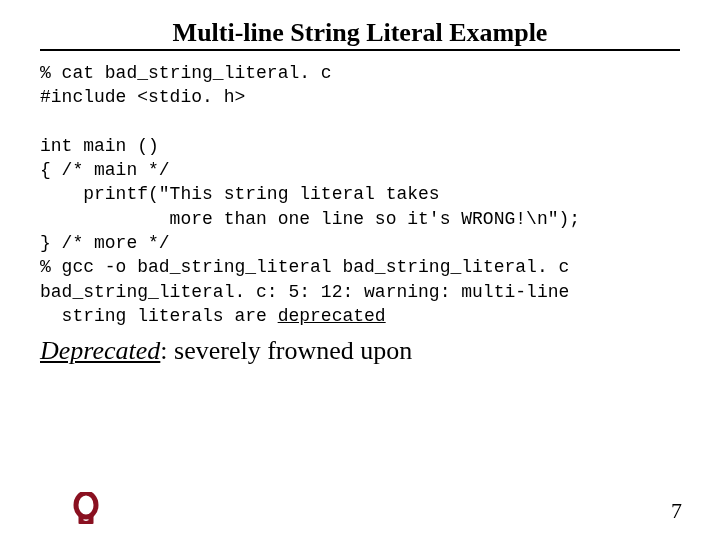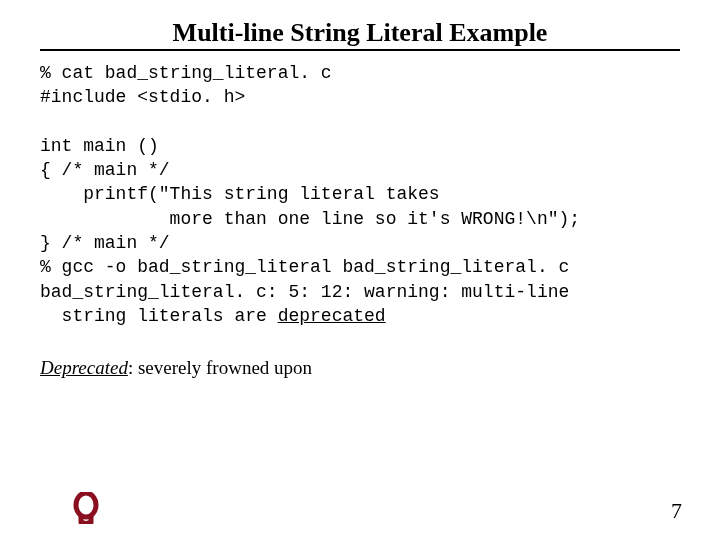--- a/index.html
+++ b/index.html
@@ -26,22 +26,22 @@
   }
   .code {
     font-family: "Courier New", Courier, monospace;
     font-size: 18px;
     line-height: 1.35;
     white-space: pre;
   }
   .bold { font-weight: normal; }
   .underline { text-decoration: underline; }
   .body-text {
-    font-size: 19px;
-    margin-top: 29px;
+    font-size: 26px;
+    margin-top: 8px;
   }
   .footer {
     position: absolute;
     bottom: 14px;
     left: 0;
     right: 0;
     height: 40px;
   }
   .footer-center {
     position: absolute;
@@ -72,21 +72,21 @@
 <div class="slide">
   <div class="title">Multi-line String Literal Example</div>
 
   <div class="code"><span>% </span><span class="bold">cat bad_string_literal. c</span>
 <span>#include &lt;stdio. h&gt;</span>
 <span></span>
 <span>int main ()</span>
 <span>{ /* main */</span>
 <span>    printf("This string literal takes</span>
 <span>            more than one line so it's WRONG!\n");</span>
-<span>} /* main */</span>
+<span>} /* more */</span>
 <span>% </span><span class="bold">gcc -o bad_string_literal bad_string_literal. c</span>
 <span>bad_string_literal. c: 5: 12: warning: multi-line</span>
 <span>  string literals are </span><span class="underline">deprecated</span></div>
 
   <div class="body-text"><span class="underline" style="font-style:italic">Deprecated</span><span>: severely frowned upon</span></div>
 </div>
 
 <div class="footer">
   <div class="logo">
     <svg viewBox="0 0 28 32">

